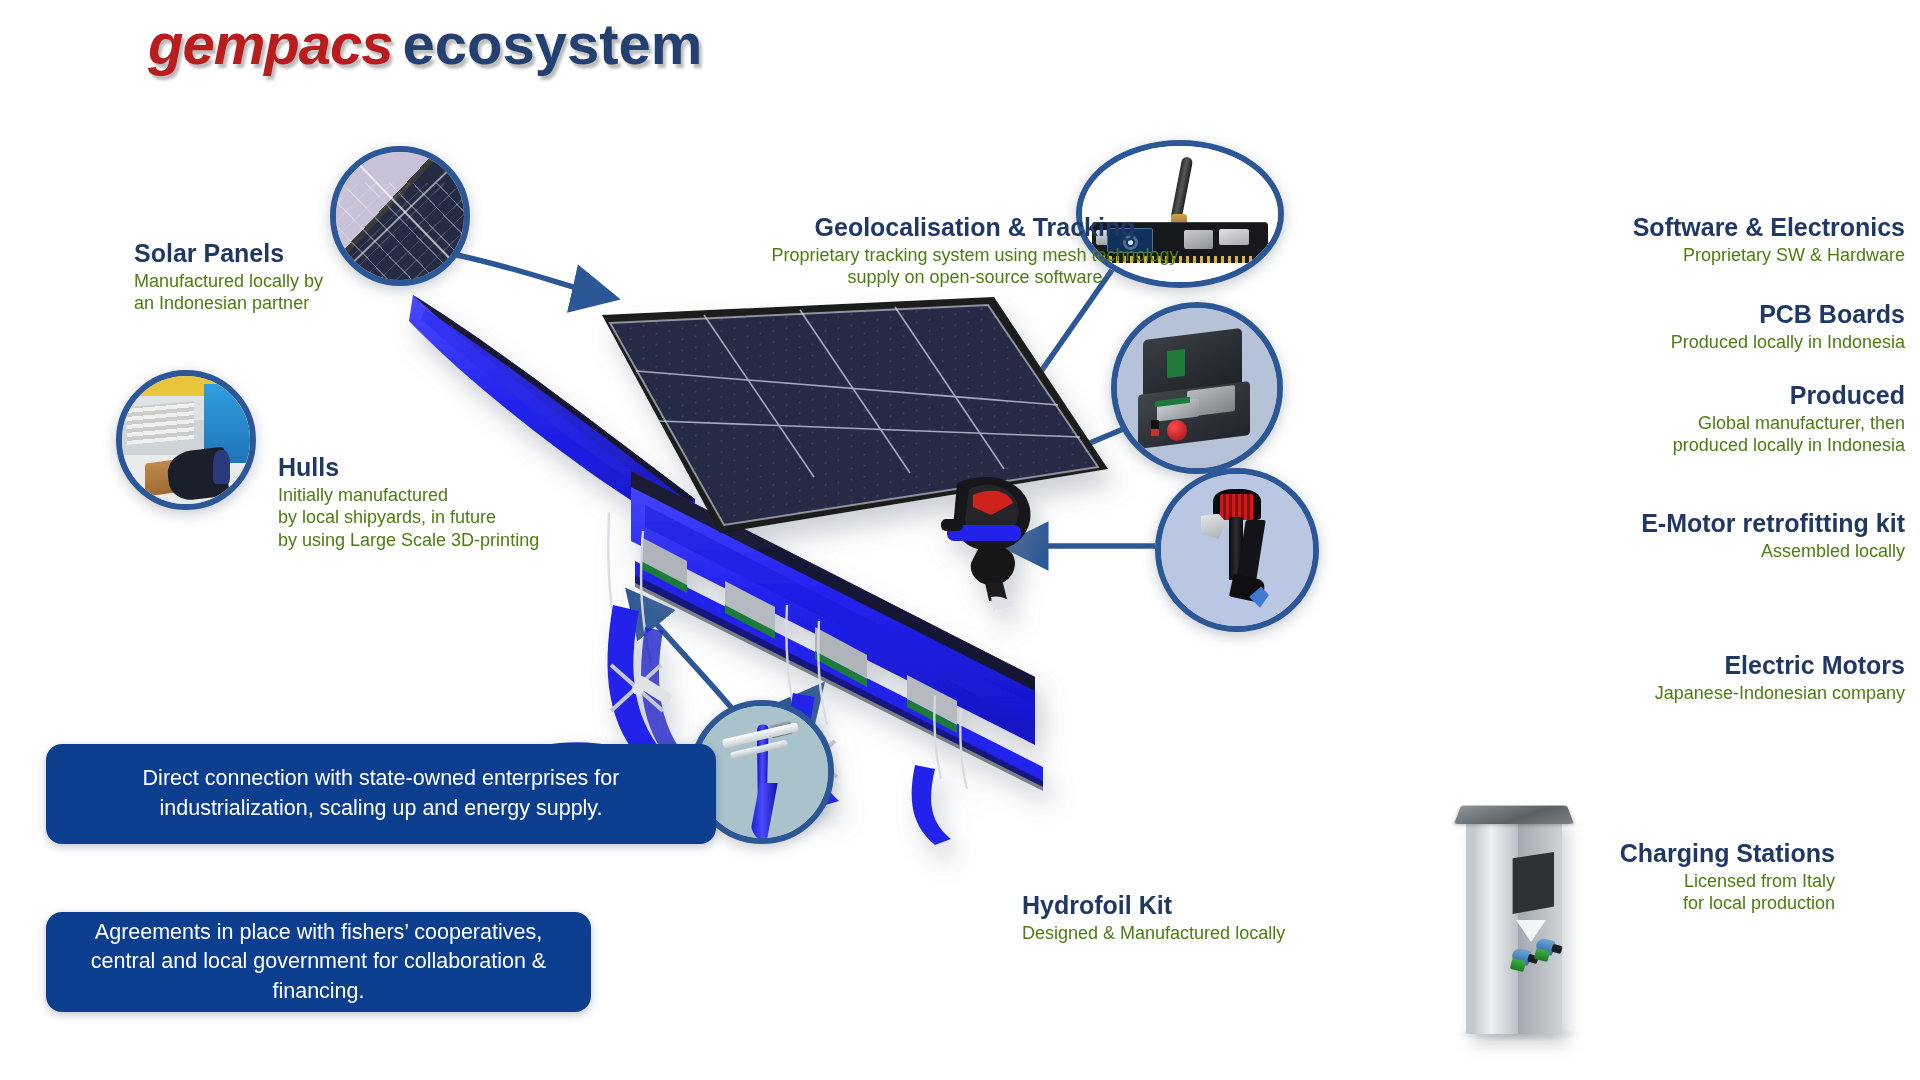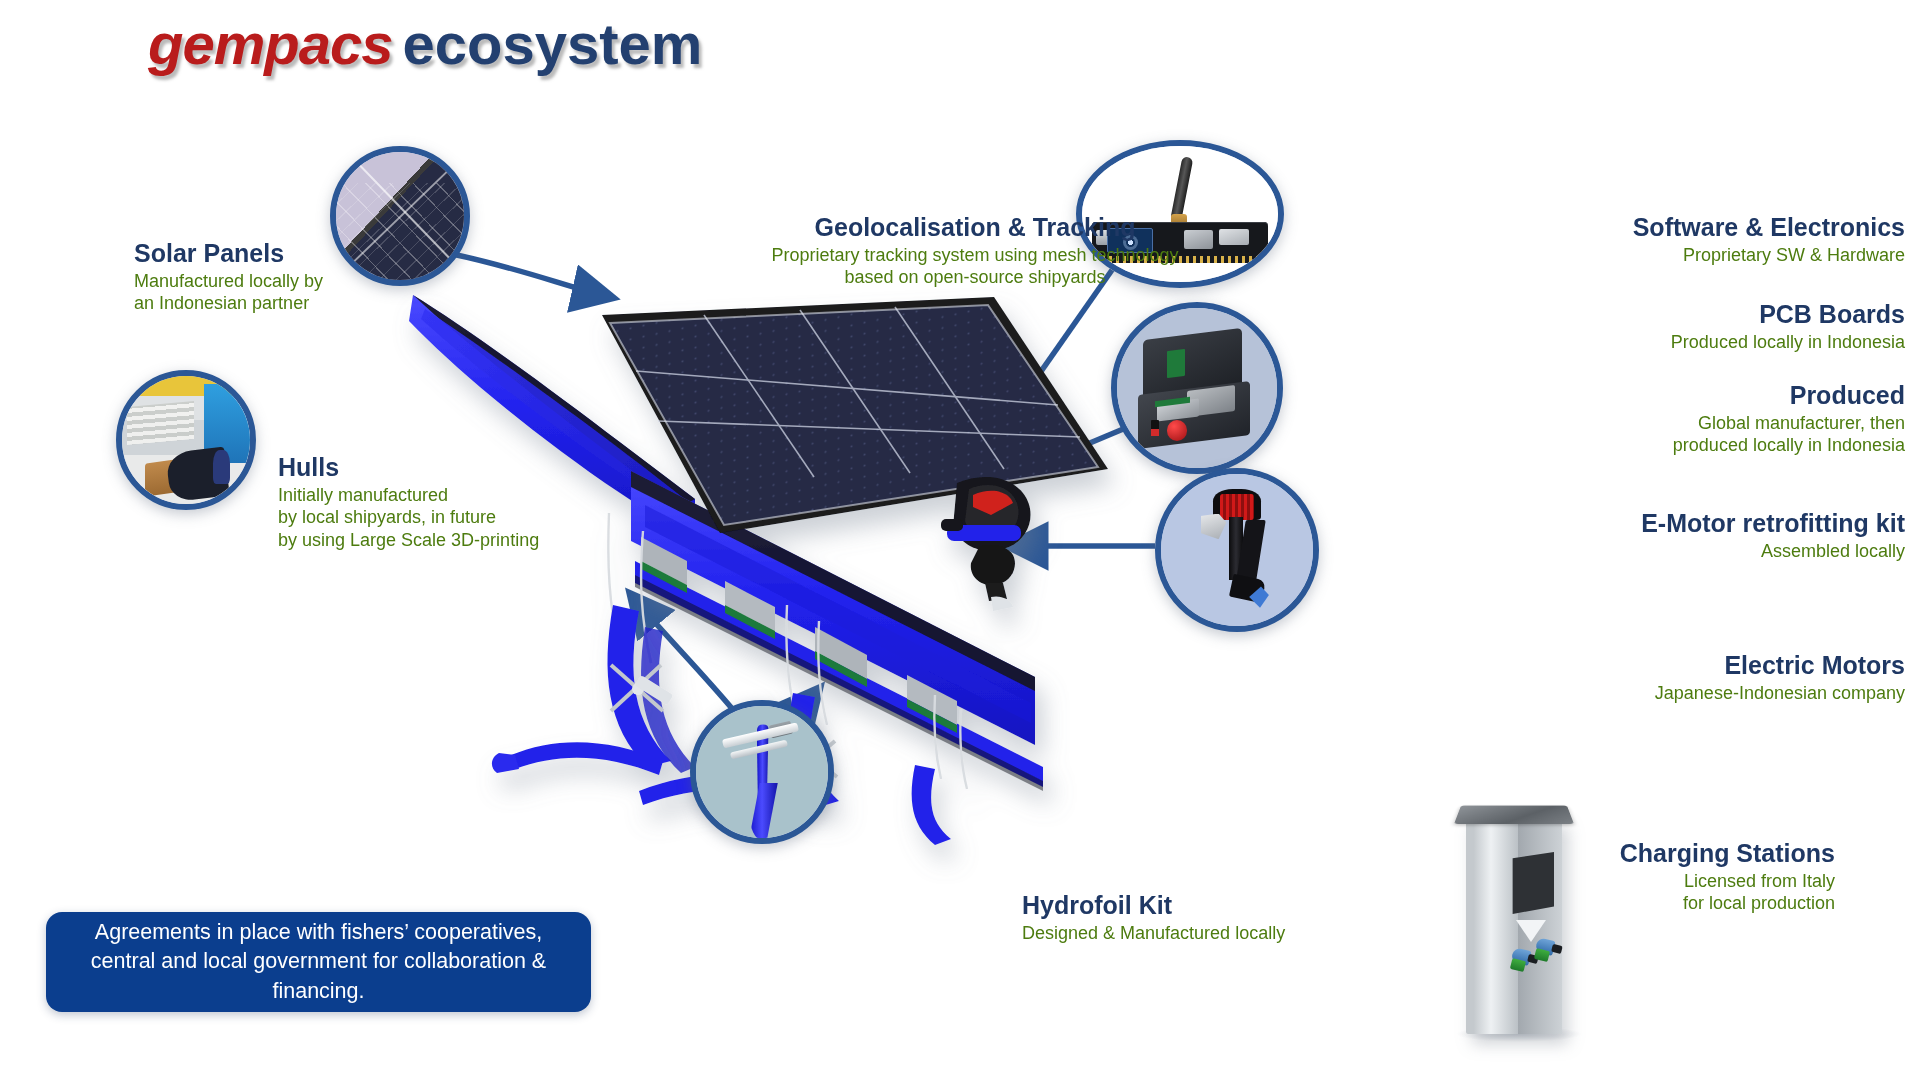--- a/index.html
+++ b/index.html
@@ -559,21 +559,21 @@
   <div class="label-block ta-left" style="left:278px; top:452px; width:340px;">
     <div class="hd">Hulls</div>
     <div class="sub">Initially manufactured</div>
     <div class="sub">by local shipyards, in future</div>
     <div class="sub">by using Large Scale 3D-printing</div>
   </div>
 
   <div class="label-block ta-center" style="left:710px; top:212px; width:530px;">
     <div class="hd">Geolocalisation &amp; Tracking</div>
     <div class="sub">Proprietary tracking system using mesh technology</div>
-    <div class="sub">based on open-source shipyards</div>
+    <div class="sub">supply on open-source software</div>
   </div>
 
   <div class="label-block ta-right" style="left:1280px; top:212px; width:625px;">
     <div class="hd" style="text-align:right;">Software &amp; Electronics</div>
     <div class="sub">Proprietary SW &amp; Hardware</div>
   </div>
 
   <div class="label-block ta-right" style="left:1280px; top:299px; width:625px;">
     <div class="hd" style="text-align:right;">PCB Boards</div>
     <div class="sub">Produced locally in Indonesia</div>
@@ -599,20 +599,26 @@
     <div class="hd" style="text-align:right;">Charging Stations</div>
     <div class="sub">Licensed from Italy</div>
     <div class="sub">for local production</div>
   </div>
 
   <div class="label-block ta-left" style="left:1022px; top:890px; width:420px;">
     <div class="hd">Hydrofoil Kit</div>
     <div class="sub">Designed &amp; Manufactured locally</div>
   </div>
 
+  <div class="bluebox" style="left:46px; top:744px; width:670px; height:100px;">
+    <div>
+      <div>Direct connection with state-owned  enterprises for</div>
+      <div>industrialization, scaling up  and energy supply.</div>
+    </div>
+  </div>
 
   <div class="bluebox" style="left:46px; top:912px; width:545px; height:100px;">
     <div>
       <div>Agreements in place with fishers’ cooperatives,</div>
       <div>central and local government for collaboration &amp; financing.</div>
     </div>
   </div>
 
 </div>
 

